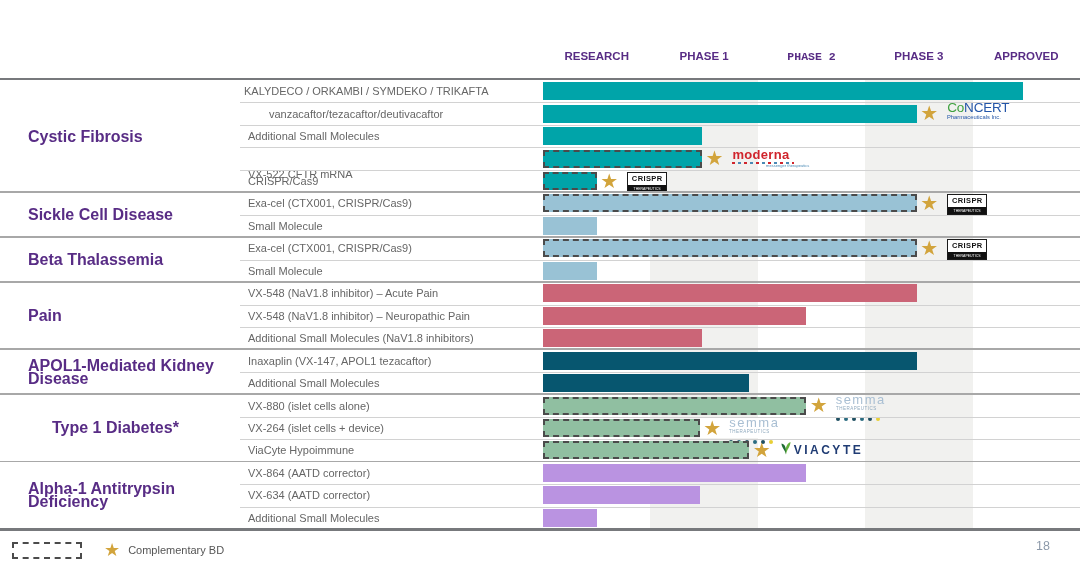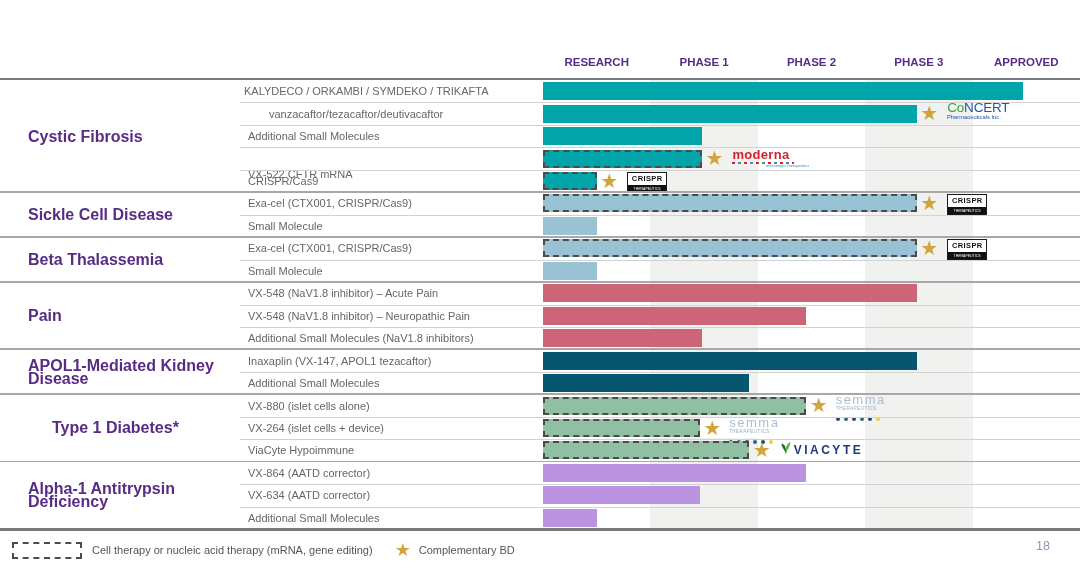--- a/index.html
+++ b/index.html
@@ -1,20 +1,20 @@
 <!DOCTYPE html>
 <html><head>
 <meta charset="utf-8">
 <style>
   html,body{margin:0;padding:0;background:#ffffff;}
   .slide{position:relative;width:1080px;height:572px;background:#fff;overflow:hidden;
          font-family:"Liberation Sans",sans-serif;}
   .title{position:absolute;left:42px;top:2px;width:1010px;font-size:21.5px;line-height:26px;
          font-weight:bold;color:#582C85;letter-spacing:-0.2px;}
-  .colhead{position:absolute;top:56px;transform:translateX(-50%);font-size:11.5px;font-weight:bold;
+  .colhead{position:absolute;top:50px;transform:translateX(-50%);font-size:11.5px;font-weight:bold;
            color:#582C85;white-space:nowrap;}
   .stripe{position:absolute;top:80px;height:449px;background:#F1F1EF;}
   .hline{position:absolute;left:0;width:1080px;background:#77797C;}
   .secline{position:absolute;left:0;width:1080px;height:1.5px;background:#A8A8A8;}
   .rowline{position:absolute;left:240px;width:840px;height:1px;background:#D2D2D2;}
   .disease{position:absolute;left:28px;width:205px;display:flex;align-items:center;
            font-size:16px;font-weight:bold;color:#582C85;line-height:13px;}
   .prog{position:absolute;left:248px;width:292px;font-size:11px;color:#666666;white-space:nowrap;
         display:flex;align-items:center;}
   .bar{position:absolute;left:543px;height:18px;box-sizing:border-box;}
@@ -49,21 +49,21 @@
   .legend-star-label{font-size:11px;color:#555555;margin-left:8px;white-space:nowrap;}
   .pageno{position:absolute;left:1036px;top:539px;font-size:12.5px;color:#8C99A9;}
 </style>
 </head>
 <body>
 
 <div class="slide">
   <div id="chart">
       <div class="colhead" style="left: 596.7px;">RESEARCH</div>
       <div class="colhead" style="left: 704.1px;">PHASE 1</div>
-      <div class="colhead" style="left: 811.5px;">PHASE 2</div>
+      <div class="colhead" style="left: 811.5px; font-family: Liberation Mono, monospace;">PHASE 2</div>
       <div class="colhead" style="left: 918.9px;">PHASE 3</div>
       <div class="colhead" style="left: 1026.3px;">APPROVED</div>
       <div class="stripe" style="left: 650.4px; width: 107.4px;"></div>
       <div class="stripe" style="left: 865.2px; width: 107.4px;"></div>
       <div class="prog" style="position: absolute; left: 244px; top: 80px; width: 292px; height: 22.45px;">KALYDECO / ORKAMBI / SYMDEKO / TRIKAFTA</div>
       <div class="bar" style="position: absolute; left: 543px; top: 82.2px; width: 480.078px; height: 18px; background: rgb(0, 164, 169);"></div>
       <div class="rowline" style="position: absolute; left: 240px; top: 102.45px;"></div>
       <div class="prog" style="position: absolute; left: 248px; top: 102.45px; width: 292px; height: 22.45px; margin-left: 21px;">vanzacaftor/tezacaftor/deutivacaftor</div>
       <div class="bar" style="position: absolute; left: 543px; top: 104.65px; width: 373.752px; height: 18px; background: rgb(0, 164, 169);"></div>
       <div class="star" style="position: absolute; left: 920.252px; top: 102.45px; width: 22px; height: 22px;">★</div>
@@ -192,18 +192,17 @@
       <div class="bar" style="position: absolute; left: 543px; top: 486.3px; width: 156.804px; height: 18px; background: rgb(186, 147, 225);"></div>
       <div class="rowline" style="position: absolute; left: 240px; top: 506.55px;"></div>
       <div class="prog" style="position: absolute; left: 248px; top: 506.55px; width: 292px; height: 22.45px;">Additional Small Molecules</div>
       <div class="bar" style="position: absolute; left: 543px; top: 508.75px; width: 53.7px; height: 18px; background: rgb(186, 147, 225);"></div>
       <div class="disease" style="position: absolute; left: 28px; top: 461.65px; width: 205px; height: 67.35px;">Alpha-1 Antitrypsin Deficiency</div>
       <div class="hline" style="position: absolute; left: 0px; top: 77.5px; height: 2.5px;"></div>
       <div class="hline" style="position: absolute; left: 0px; top: 528px; height: 2.5px;"></div>
     </div>
   <div class="legend">
     <div class="legend-box"></div>
-    <div class="legend-label">Cell therapy or nucleic acid therapy (mRNA, gene editing)</div>
     <div class="legend-star">★</div>
     <div class="legend-star-label">Complementary BD</div>
   </div>
   <div class="pageno">18</div>
 </div>
 
 </body></html>

